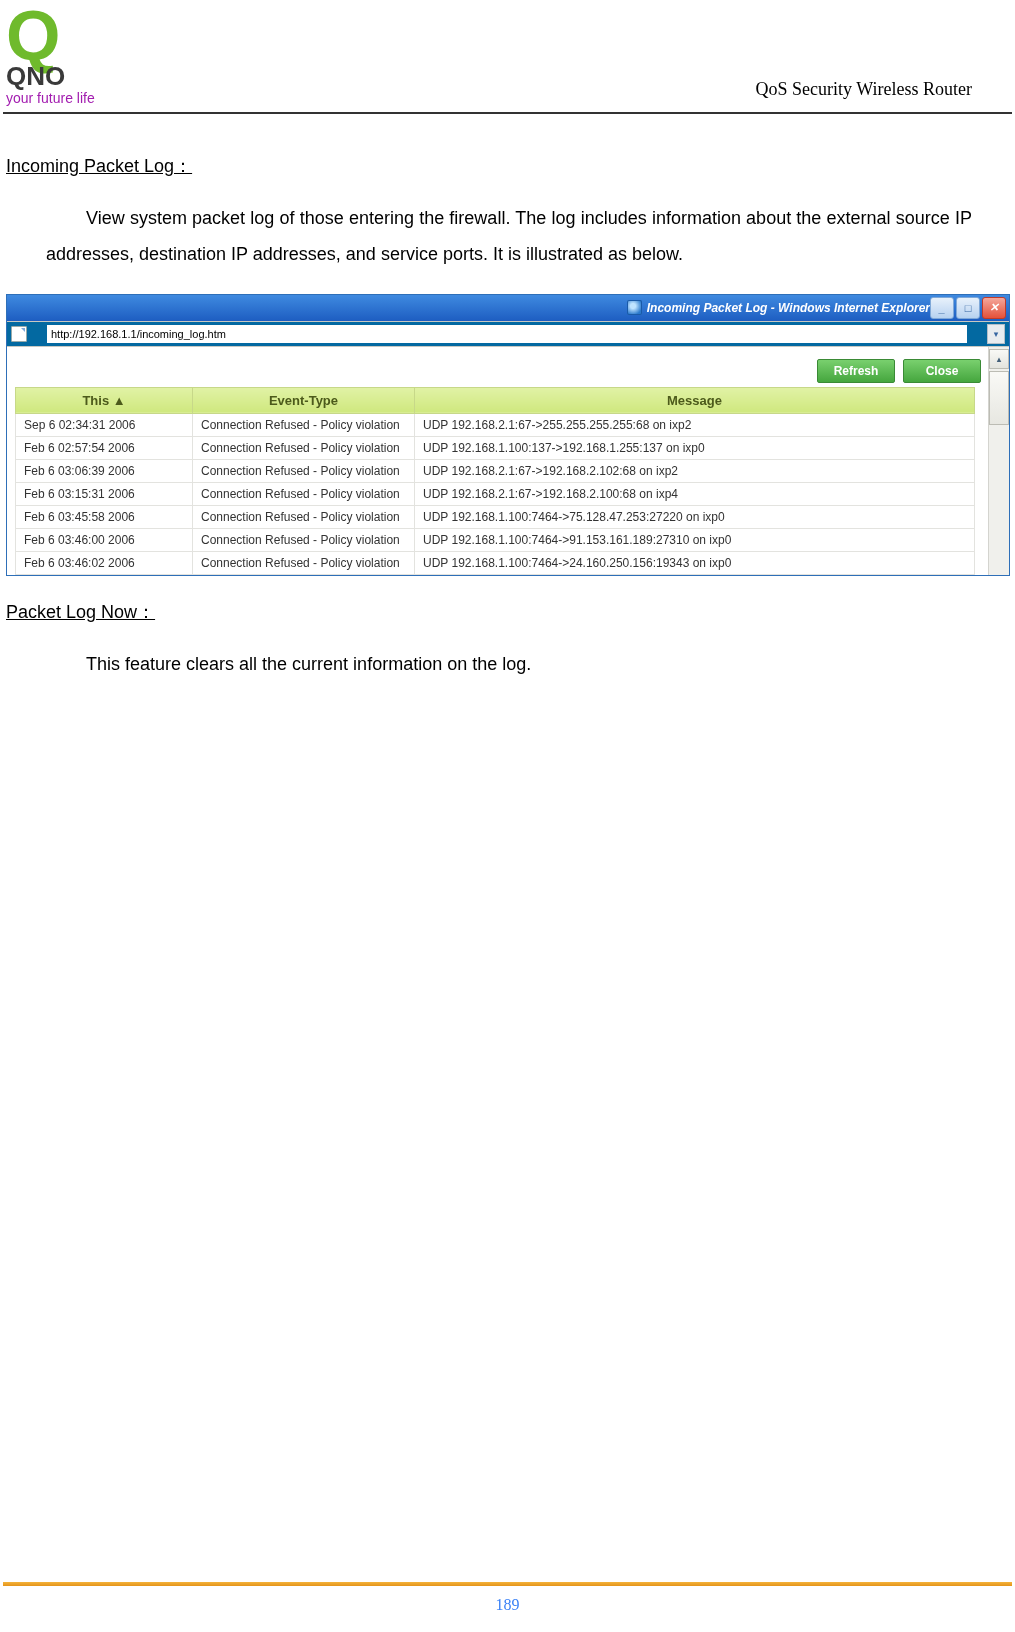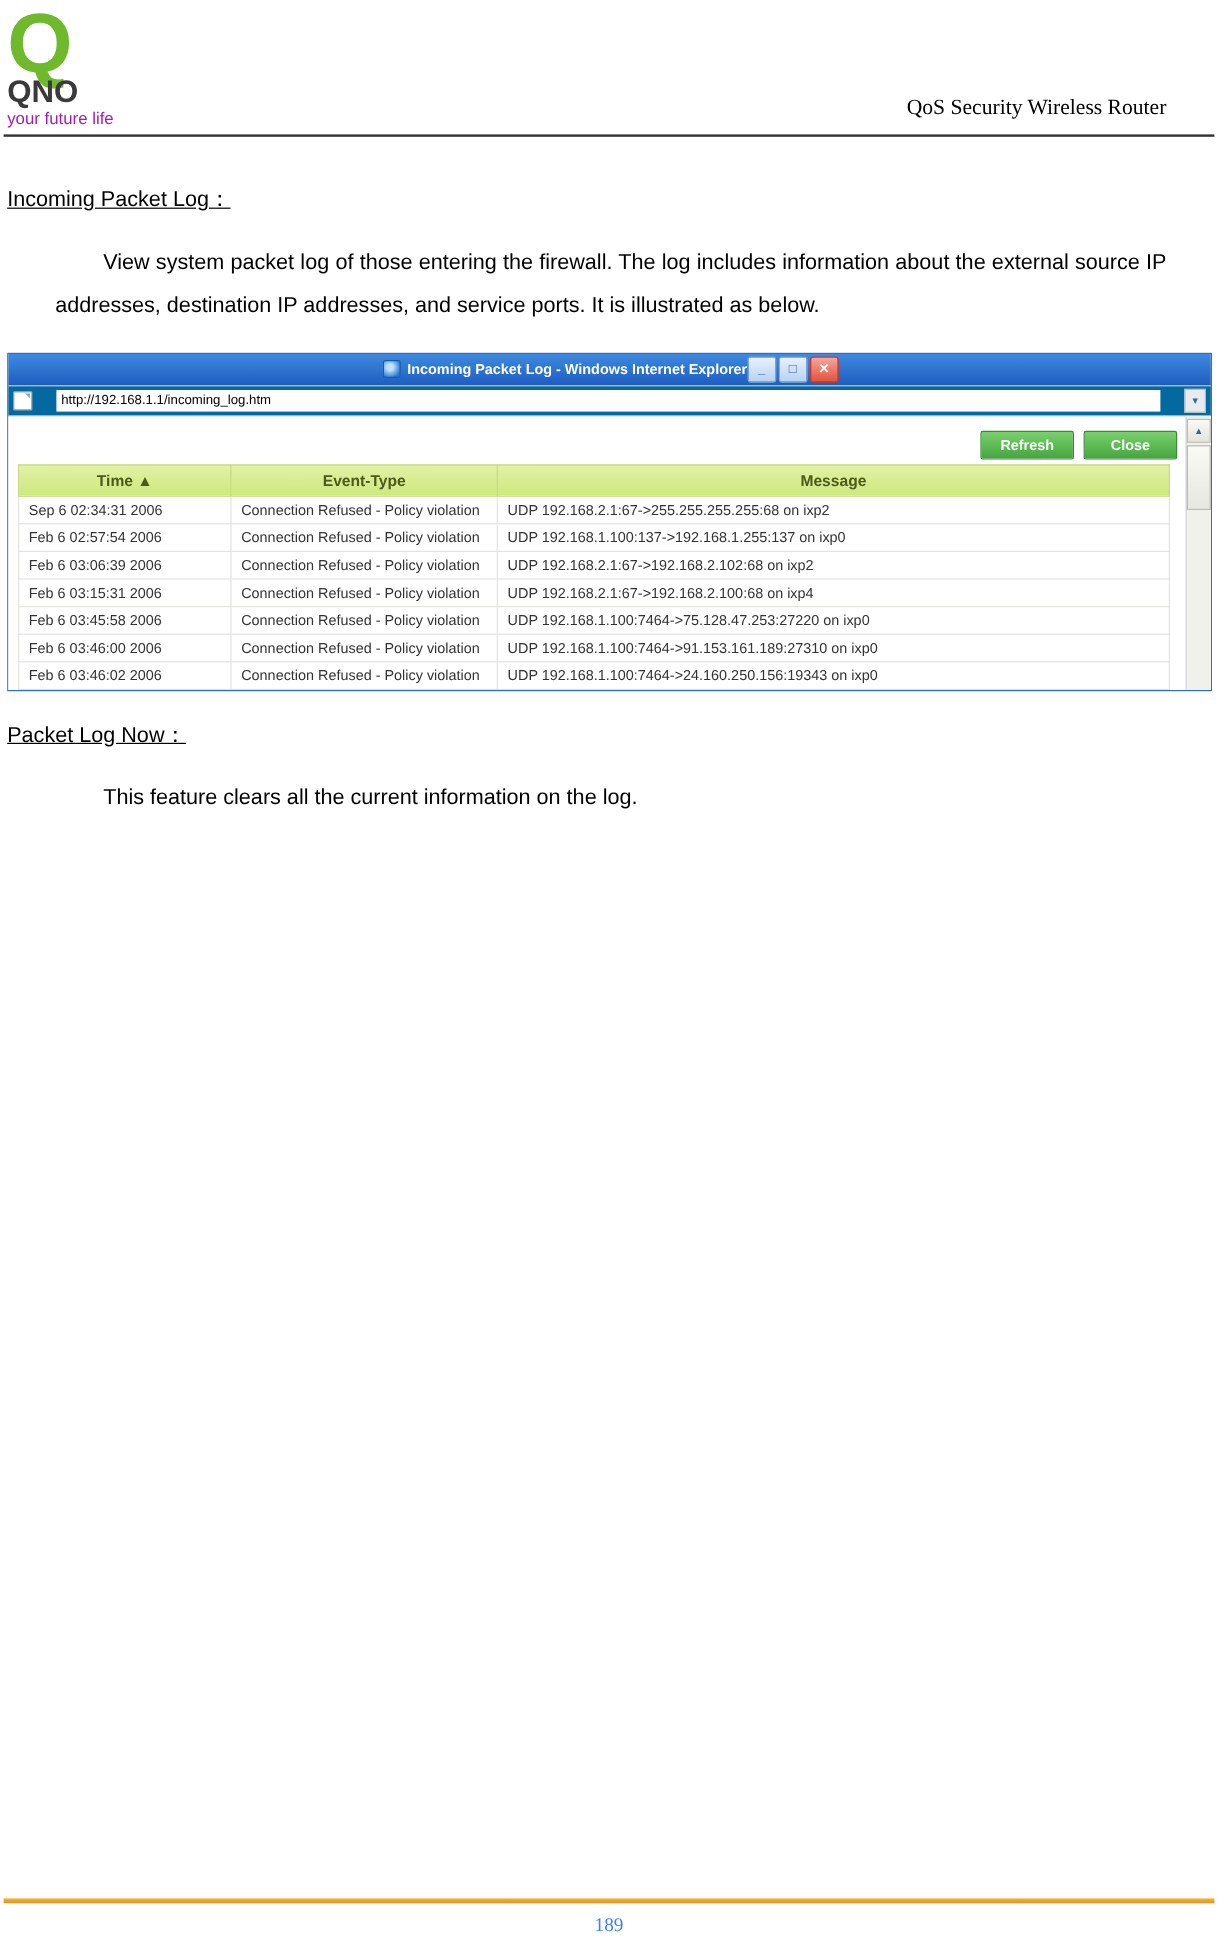--- a/index.html
+++ b/index.html
@@ -80,25 +80,26 @@
     width: 1004px;
     margin: 0 0 24px 0;
     box-sizing: border-box;
     font-family: Tahoma, Arial, sans-serif;
   }
   .ie-title {
     background: linear-gradient(#3f8ae0, #1d5dc1);
     height: 26px;
     display: flex;
     align-items: center;
-    justify-content: center;
+    justify-content: flex-end;
     padding: 0 3px 0 5px;
     color:#fff;
     font-size:12px;
     font-weight:bold;
+    font-style:italic;
   }
   .ie-title-left { display:flex; align-items:center; gap:5px; }
   .ie-ico {
     width:15px;height:15px;
     background: radial-gradient(circle at 40% 40%, #bfe3ff 20%, #2a79cc 70%);
     border-radius:2px;
     box-shadow: inset 0 0 0 1px #1a5aa8;
   }
   .win-btns { display:flex; gap:2px; }
   .win-btn {
@@ -253,21 +254,21 @@
           <div class="sb-thumb"></div>
         </div>
         <div class="pane">
           <div class="toolbar">
             <span class="tbtn">Refresh</span>
             <span class="tbtn">Close</span>
           </div>
           <table class="log">
             <thead>
               <tr>
-                <th>Time ▲</th>
+                <th>This ▲</th>
                 <th>Event-Type</th>
                 <th>Message</th>
               </tr>
             </thead>
             <tbody>
               <tr>
                 <td class="time">Sep 6 02:34:31 2006</td>
                 <td class="etype">Connection Refused - Policy violation</td>
                 <td>UDP 192.168.2.1:67-&gt;255.255.255.255:68 on ixp2</td>
               </tr>

